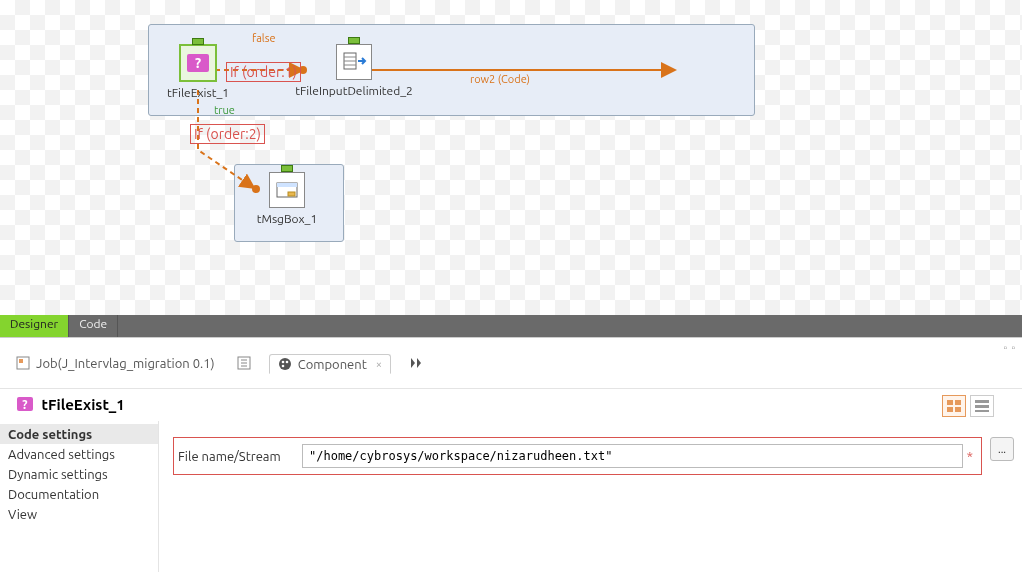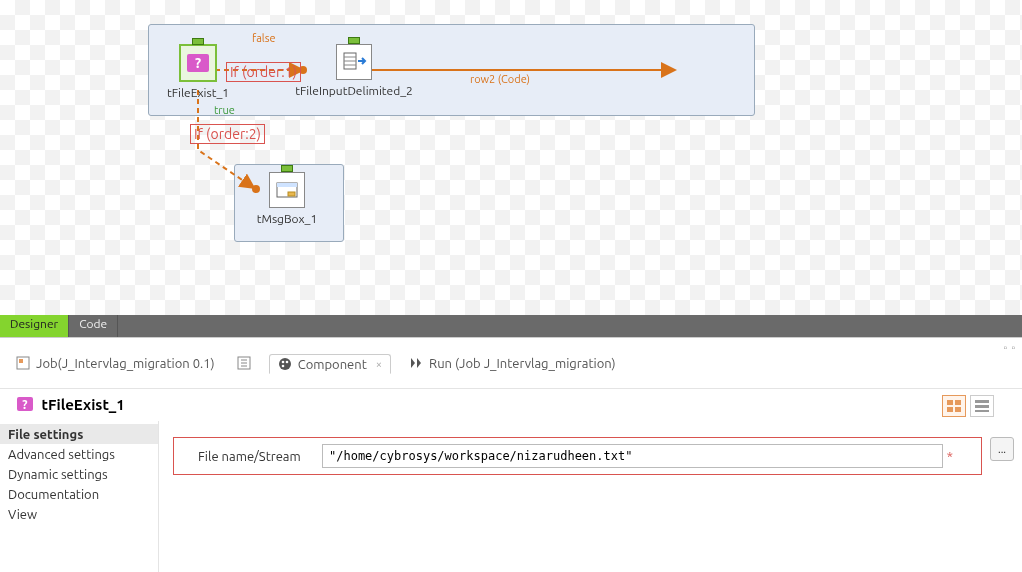--- a/index.html
+++ b/index.html
@@ -20,21 +20,21 @@
 .view-item{display:flex;align-items:center;gap:6px;font-size:13px;color:#555;cursor:pointer;padding:3px 4px}
 .view-item.active{background:#fff;border:1px solid #ccc;border-bottom-color:#fff;border-radius:3px 3px 0 0;padding:2px 8px;margin-bottom:-1px}
 .sq-ico{width:14px;height:14px;display:inline-block}
 .comp-body{display:flex;height:199px}
 .left-menu{width:158px;border-right:1px solid #e4e4e4;padding-top:3px}
 .left-menu .mi{padding:3px 8px;font-size:13px;cursor:pointer}
 .left-menu .mi.sel{background:#e9e9e9;font-weight:600}
 .comp-form{flex:1;position:relative;padding:8px 40px 8px 14px}
 .comp-title{position:absolute;top:-30px;left:14px;font-size:15px;font-weight:600;color:#000}
 .comp-title-ico{width:18px;height:18px;display:inline-block;vertical-align:-3px;margin-right:4px}
-.field-row{display:flex;align-items:center;border:1px solid #d9534f;padding:6px 24px;margin-top:8px}
+.field-row{display:flex;align-items:center;border:1px solid #d9534f;padding:6px 4px;margin-top:8px}
 .field-label{width:124px;font-size:13px;color:#333}
 .field-input{flex:1;height:22px;border:1px solid #bbb;padding:0 6px;font-size:12px;font-family:monospace;background:#fff}
 .ast{color:#d9534f;margin:0 4px}
 .ellips-btn{width:22px;height:22px;border:1px solid #bbb;border-radius:3px;background:#f4f4f4;margin-left:6px;display:flex;align-items:center;justify-content:center;font-size:11px;cursor:pointer}
 .toggle-icons{position:absolute;right:18px;top:-30px;display:flex;gap:4px}
 .toggle-icons span{width:22px;height:20px;border:1px solid #ccc;display:flex;align-items:center;justify-content:center;cursor:pointer}
 .toggle-icons span.on{border-color:#e6995b;background:#fff4eb}
 svg{display:block}
 </style>
 </head>
@@ -143,21 +143,20 @@
       <span>Component</span>
       <span style="color:#aaa;margin-left:3px;font-size:11px">×</span>
     </div>
     <div class="view-item">
       <span class="sq-ico">
           <svg width="14" height="14">
             <path d="M2 2v10l4-5z" fill="#555"></path>
             <path d="M8 2v10l4-5z" fill="#555"></path>
           </svg>
         </span>
-      <span>Run (Job J_Intervlag_migration)</span>
     </div>
     <div style="position:absolute;right:6px;top:4px;font-size:10px;color:#888;letter-spacing:1px">▫ ▫</div>
   </div>
 
   <div style="position:relative;height:0">
     <span class="comp-title" style="top:6px;left:16px">
       <span class="comp-title-ico"><svg width="18" height="18">
             <rect x="1" y="2" width="16" height="14" rx="2" fill="#d95ac9"></rect>
             <text x="9" y="14" text-anchor="middle" font-size="12" font-weight="bold" fill="#fff">?</text>
           </svg></span>
@@ -177,21 +176,21 @@
             <rect x="0" y="0" width="14" height="3" fill="#999"></rect>
             <rect x="0" y="5" width="14" height="3" fill="#999"></rect>
             <rect x="0" y="10" width="14" height="2" fill="#999"></rect>
           </svg>
         </span>
     </div>
   </div>
 
   <div class="comp-body" style="margin-top:32px">
     <div class="left-menu">
-      <div class="mi sel">File settings</div>
+      <div class="mi sel">Code settings</div>
       <div class="mi">Advanced settings</div>
       <div class="mi">Dynamic settings</div>
       <div class="mi">Documentation</div>
       <div class="mi">View</div>
     </div>
 
     <div class="comp-form">
       <div class="field-row">
         <div class="field-label">File name/Stream</div>
         <input class="field-input" value="&quot;/home/cybrosys/workspace/nizarudheen.txt&quot;" style="">

